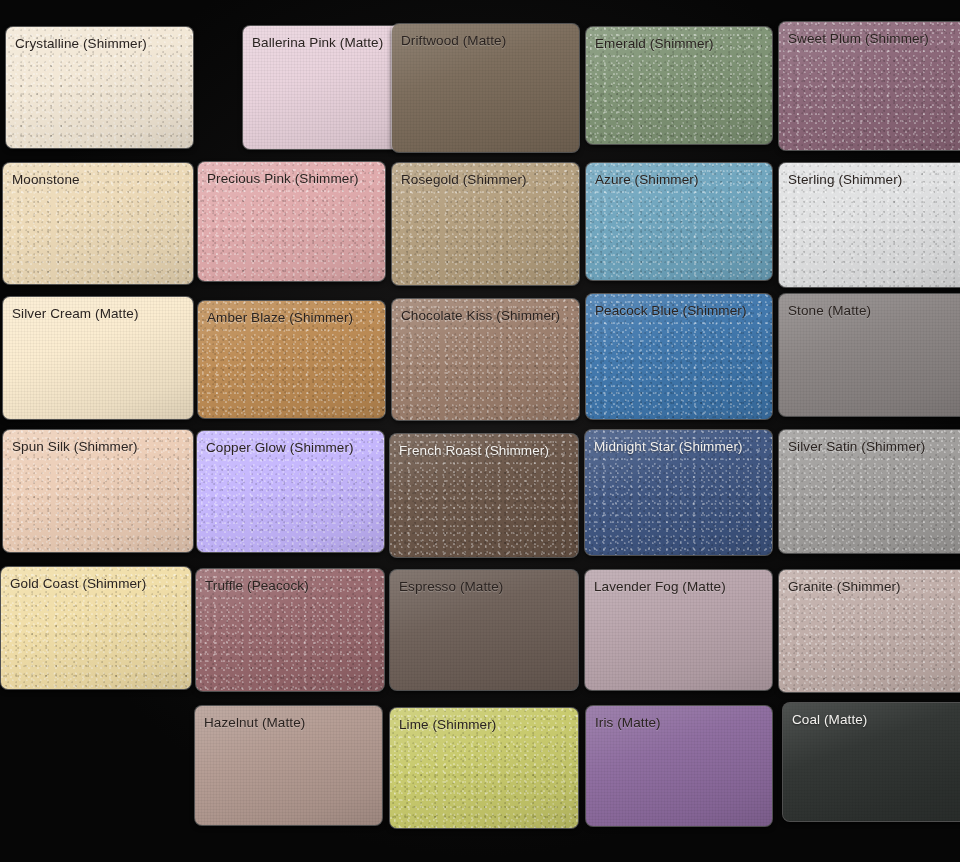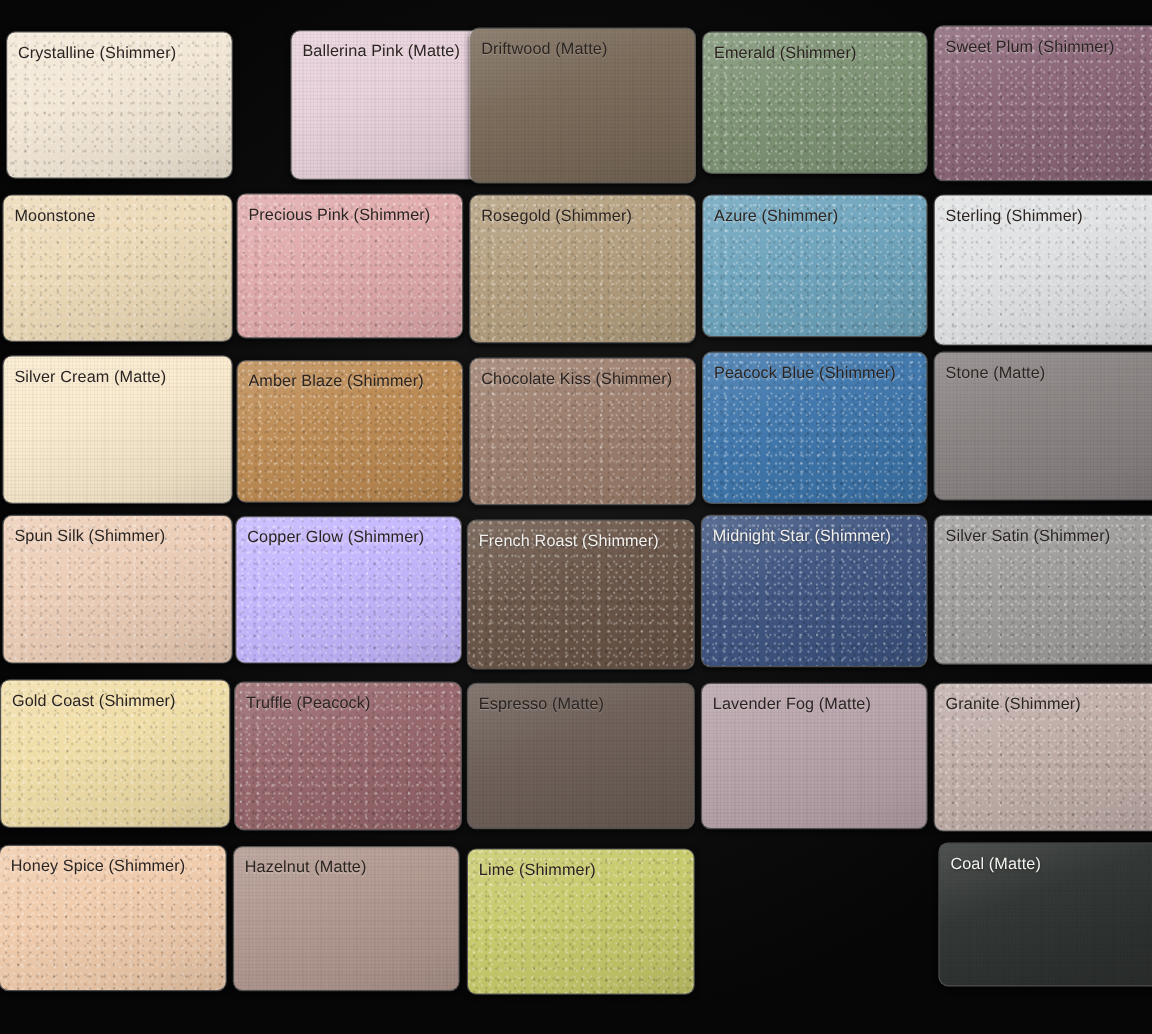--- a/index.html
+++ b/index.html
@@ -215,33 +215,33 @@
     <div class="swatch" style="left: 585px; top: 570px; width: 187px; height: 120px; background: rgb(185, 164, 172);">
       <div class="tex matte"></div>
       <div class="sheen"></div>
       <div class="label dark">Lavender Fog (Matte)</div>
     </div>
     <div class="swatch" style="left: 779px; top: 570px; width: 190px; height: 122px; background: rgb(191, 172, 167);">
       <div class="tex shimmer"></div>
       <div class="sheen"></div>
       <div class="label dark">Granite (Shimmer)</div>
     </div>
-    <div class="swatch" style="left: 0px; top: 705px; width: 188px; height: 120px; background: rgb(240, 203, 171);">
-      <div class="tex shimmer"></div>
-      <div class="sheen"></div>
-      <div class="label dark">Honey Spice (Shimmer)</div>
-    </div>
     <div class="swatch" style="left: 195px; top: 706px; width: 187px; height: 119px; background: rgb(179, 154, 145);">
       <div class="tex matte"></div>
       <div class="sheen"></div>
       <div class="label dark">Hazelnut (Matte)</div>
     </div>
     <div class="swatch" style="left: 390px; top: 708px; width: 188px; height: 120px; background: rgb(199, 201, 106);">
       <div class="tex shimmer"></div>
       <div class="sheen"></div>
       <div class="label dark">Lime (Shimmer)</div>
+    </div>
+    <div class="swatch" style="left: 586px; top: 706px; width: 186px; height: 120px; background: rgb(140, 106, 158);">
+      <div class="tex matte"></div>
+      <div class="sheen"></div>
+      <div class="label dark">Iris (Matte)</div>
     </div>
     <div class="swatch" style="left: 783px; top: 703px; width: 186px; height: 118px; background: rgb(46, 50, 48);">
       <div class="tex matte"></div>
       <div class="sheen"></div>
       <div class="label light">Coal (Matte)</div>
     </div>
   </div>
 
 </body></html>

